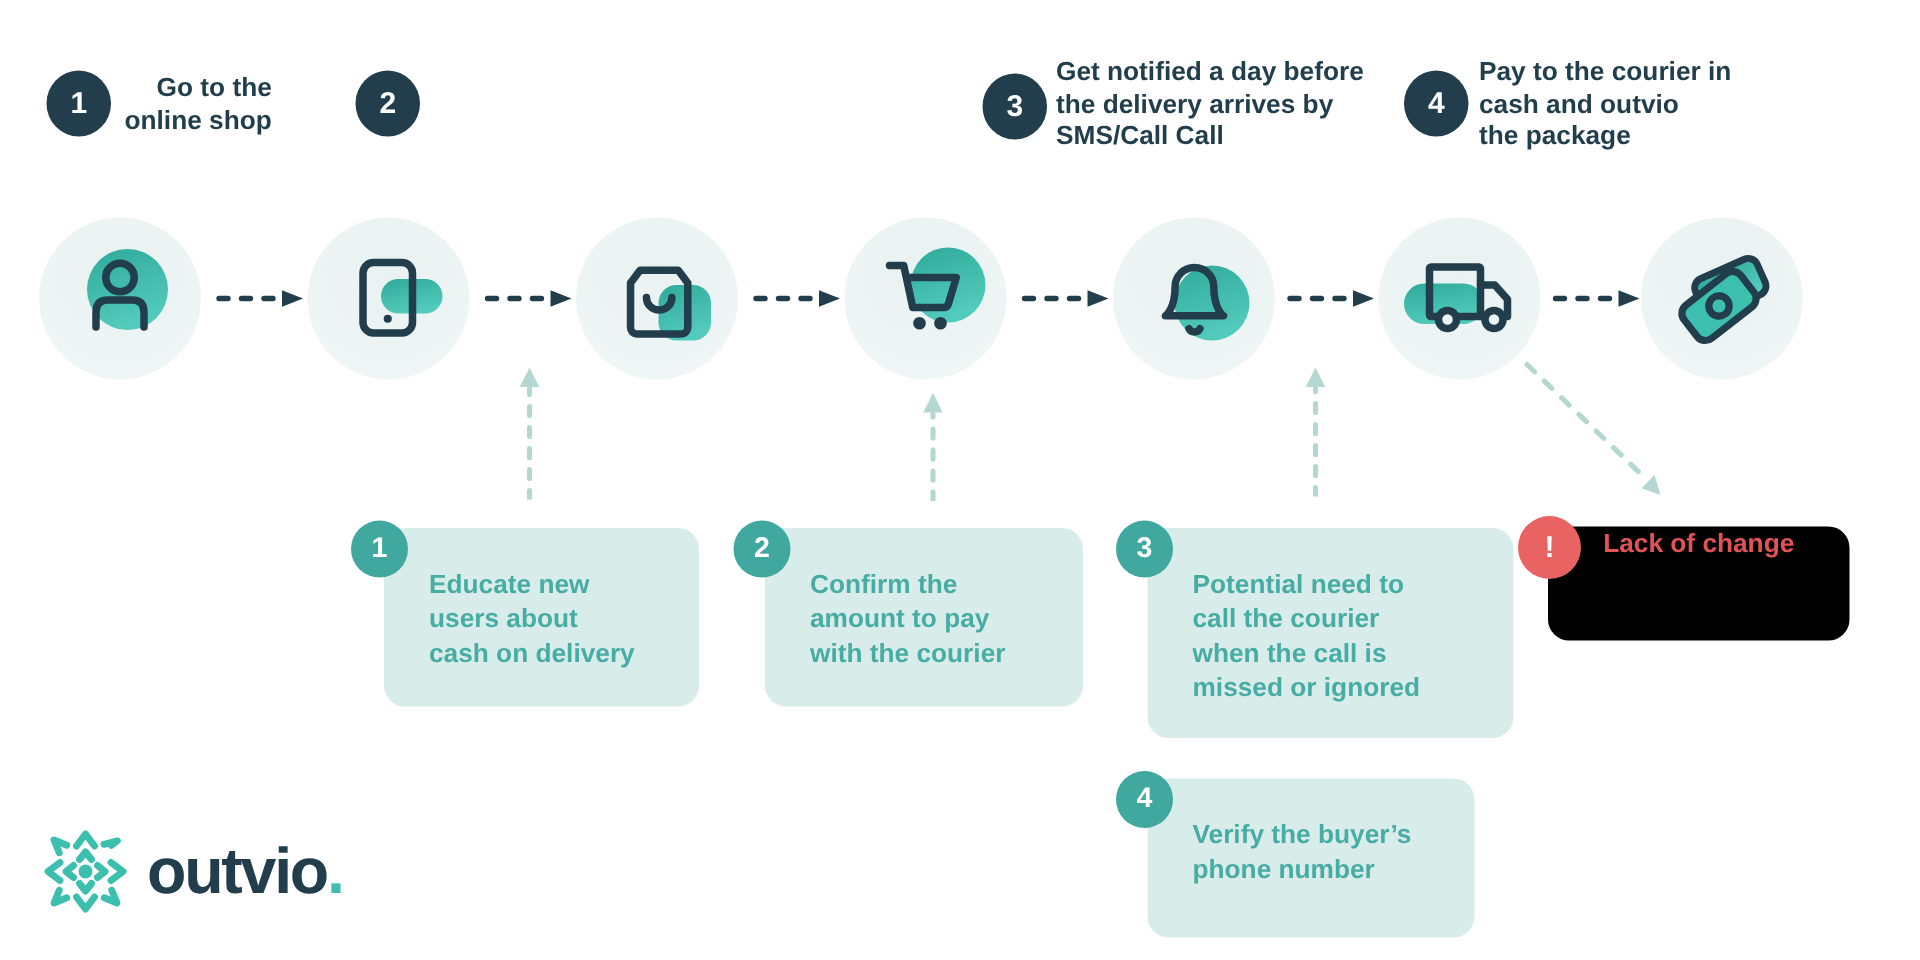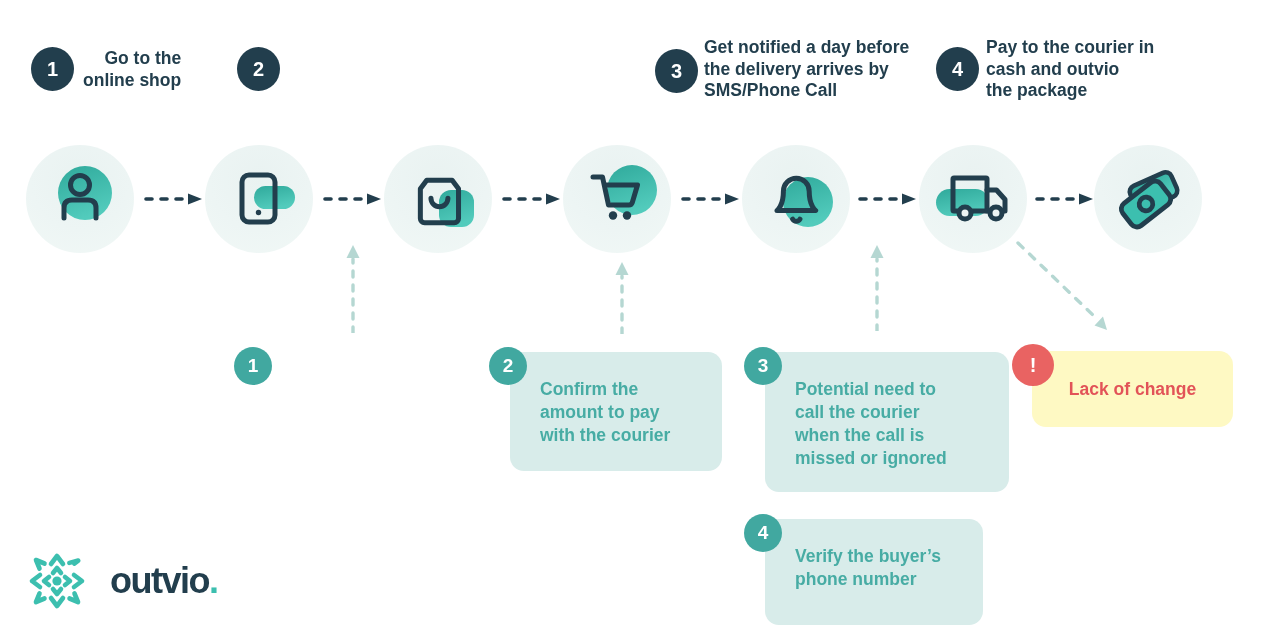--- a/index.html
+++ b/index.html
@@ -25,36 +25,36 @@
   .flow-circle {
     position:absolute; width:108px; height:108px; border-radius:50%;
     background:radial-gradient(circle at 50% 32%, #e9f2f1 0%, #edf5f4 55%, #f1f8f6 100%);
   }
   .flow-circle svg { position:absolute; left:0; top:0; }
 
   
   .callout-box {
     position:absolute; border-radius:14px; background:#D8ECEA;
   }
-  .callout-box.red { background:#fef9c3; display:flex; align-items:center; justify-content:center; }
+  .callout-box.red { background:#000000; display:flex; justify-content:center; }
   .callout-badge {
     position:absolute; width:38px; height:38px; border-radius:50%;
     background:#41A8A0; color:#ffffff; font-size:19px; font-weight:700;
     display:flex; align-items:center; justify-content:center; z-index:2;
   }
   .callout-badge.red { background:#E96362; width:42px; height:42px; font-size:20px; }
   .callout-text {
     position:absolute; left:30px; top:26px; font-size:17.5px; line-height:23px;
     font-weight:600; color:#47ACA4; white-space:pre-line;
   }
   .callout-text.red { position:static; color:#E25358; }
 
   
   .logo-wrap { position:absolute; left:24px; top:548px; display:flex; align-items:center; }
-  .logo-word { font-size:36px; font-weight:700; letter-spacing:-1.5px; color:#223E4D; margin-left:20px; }
+  .logo-word { font-size:43px; font-weight:700; letter-spacing:-1.5px; color:#223E4D; margin-left:8px; }
   .logo-dot { color:#3CBFAF; }
 </style>
 </head>
 <body>
 
 <div class="canvas">
 
   <svg width="0" height="0" style="position:absolute" aria-hidden="true">
     <defs>
       <linearGradient id="tealGrad" x1="0" y1="0" x2="0.35" y2="1">
@@ -66,21 +66,21 @@
 
   <div class="step-badge" style="left:31px; top:47px;">1</div>
   <div class="step-text" style="left:83px; top:48px;text-align:right;">Go to the
 online shop</div>
 
   <div class="step-badge" style="left:237px; top:47px;">2</div>
 
   <div class="step-badge" style="left:655px; top:49px;">3</div>
   <div class="step-text" style="left:704px; top:37px;">Get notified a day before
 the delivery arrives by
-SMS/Phone Call</div>
+SMS/Call Call</div>
 
   <div class="step-badge" style="left:936px; top:47px;">4</div>
   <div class="step-text" style="left:986px; top:37px;">Pay to the courier in
 cash and outvio
 the package</div>
 
   <div class="flow-circle" style="left:26px; top:145px;">
     <svg width="108" height="108" viewBox="0 0 108 108">
       <circle cx="59" cy="48" r="27" fill="url(#tealGrad)"></circle>
       <g fill="none" stroke="#223E4D" stroke-width="5" stroke-linecap="round" stroke-linejoin="round">
@@ -191,20 +191,25 @@
   <svg class="abs" style="left:869px; top:245px;" width="16" height="86">
     <line x1="8" y1="86" x2="8" y2="14" stroke="#B5D7D2" stroke-width="3.4" stroke-dasharray="6 8" stroke-linecap="round"></line>
     <polygon points="1.5,13 8,0 14.5,13" fill="#B5D7D2"></polygon>
   </svg>
   <svg class="abs" style="left:1012px; top:238px;" width="105" height="100">
     <line x1="6" y1="5" x2="84" y2="80" stroke="#B5D7D2" stroke-width="3.4" stroke-dasharray="7 9" stroke-linecap="round"></line>
     <polygon points="95,92 82.5,87.5 91,78.5" fill="#B5D7D2"></polygon>
   </svg>
 
   <div class="callout-badge" style="left:234px; top:347px;">1</div>
+  <div class="callout-box" style="left:256px; top:352px; width:210px; height:119px;">
+    <div class="callout-text">Educate new
+users about
+cash on delivery</div>
+  </div>
 
   <div class="callout-badge" style="left:489px; top:347px;">2</div>
   <div class="callout-box" style="left:510px; top:352px; width:212px; height:119px;padding-left:20px;">
     <div class="callout-text">Confirm the
 amount to pay
 with the courier</div>
   </div>
 
   <div class="callout-badge" style="left:744px; top:347px;">3</div>
   <div class="callout-box" style="left:765px; top:352px; width:244px; height:140px;">

